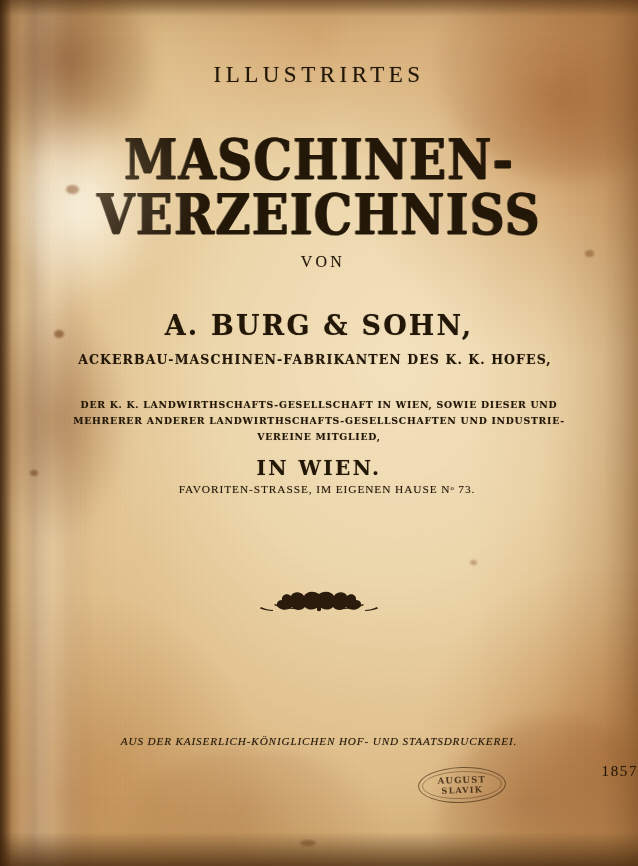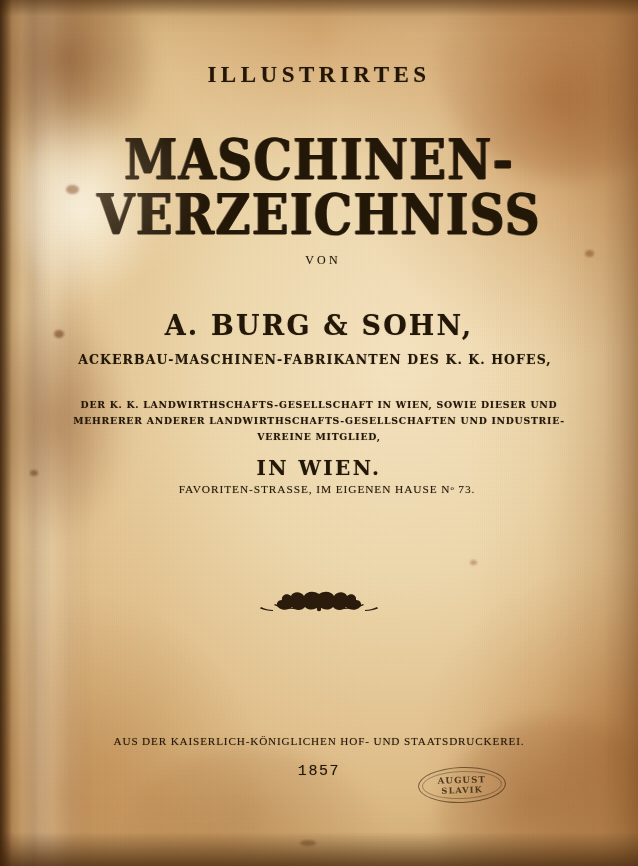--- a/index.html
+++ b/index.html
@@ -137,41 +137,41 @@
   .ink {
     color: #231708;
     text-shadow: 0 0 1px rgba(35,23,8,0.35);
   }
   .t-illustrirtes {
     position: absolute;
     top: 62px; left: 0; right: 0;
     font-size: 23px;
     letter-spacing: 4.5px;
     font-family: "Liberation Serif", serif;
-    font-weight: 700;
+    font-weight: 400;
   }
   .t-main {
     position: absolute;
     top: 140px; left: 0; right: 0;
     font-size: 47px;
     line-height: 1;
     letter-spacing: 1.5px;
     font-weight: 700;
     font-family: "DejaVu Serif", serif;
     transform: scaleY(1.18) scaleX(1.02);
     transform-origin: 50% 50%;
     text-shadow:
        1px 0 0 rgba(30,19,7,0.9),
       -1px 0 0 rgba(30,19,7,0.6),
        0 1px 0 rgba(30,19,7,0.5);
   }
   .t-von {
     position: absolute;
     top: 253px; left: 8px; right: 0;
-    font-size: 12px;
+    font-size: 16px;
     letter-spacing: 3.2px;
   }
   .t-author {
     position: absolute;
     top: 310px; left: 0; right: 0;
     font-size: 27px;
     font-weight: 700;
     letter-spacing: 2.2px;
     font-family: "DejaVu Serif", serif;
     transform: scaleY(1.05);
@@ -225,27 +225,29 @@
     font-size: 16px;
     letter-spacing: 2.2px;
     font-family: "Liberation Serif", serif;
   }
   .t-printer {
     position: absolute;
     top: 735px; left: 0; right: 0;
     font-size: 11.2px;
     letter-spacing: 0.85px;
     font-family: "Liberation Serif", serif;
+    font-style: italic;
   }
   .t-year {
     position: absolute;
     top: 763px; left: 0; right: 0;
     font-size: 15px;
     letter-spacing: 1.6px;
-    font-family: Liberation Mono, monospace;
+    font-family: Liberation Serif, serif;
+    text-align: right;
   }
   
   .stamp {
     position: absolute;
     left: 418px;
     top: 767px;
     width: 86px;
     height: 34px;
     border: 1.6px solid rgba(60,38,16,0.75);
     border-radius: 50%;

